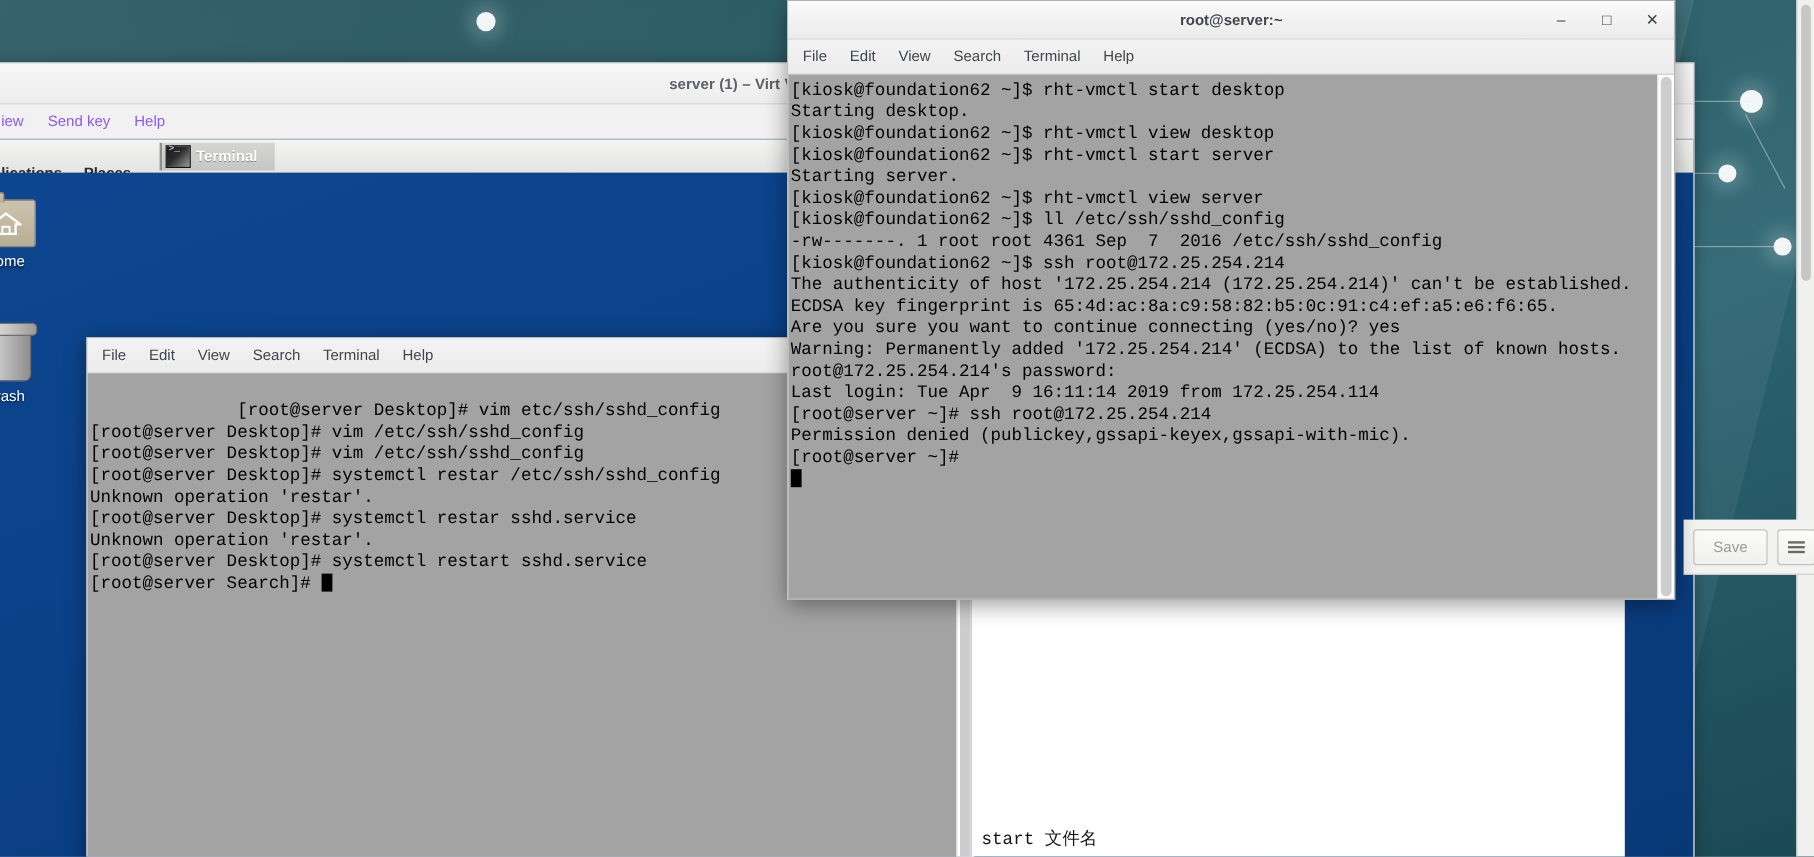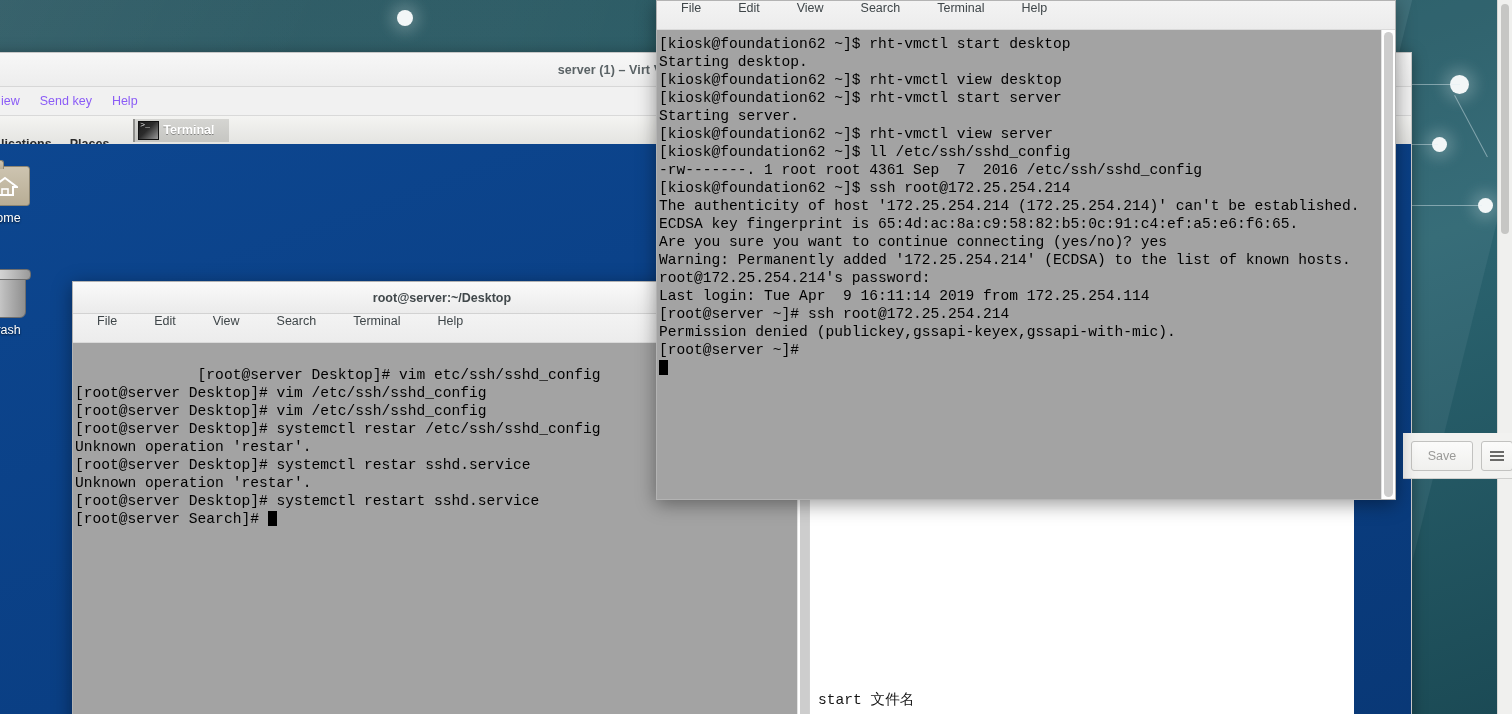--- a/index.html
+++ b/index.html
@@ -232,23 +232,23 @@
     display: flex; align-items: center; justify-content: center;
     color: #3d4a4d;
     font-size: 13px;
     line-height: 1;
   }
   .tw-menubar {
     height: 28px;
     background: linear-gradient(#f3f3f3, #ececec);
     border-bottom: 1px solid #dadada;
     display: flex;
-    align-items: flex-start;
-    gap: 37px;
-    padding-left: 24px;
+    align-items: center;
+    gap: 19px;
+    padding-left: 12px;
     flex: none;
   }
   .tw-menu-item {
     font-size: 12.5px;
     color: #3f4649;
   }
   .tw-screen {
     flex: 1;
     background: #a3a3a3;
     position: relative;
@@ -420,23 +420,20 @@
         </div>
 
         <div class="desk-icon" style="left:118px;top:124px;">
           <div class="glyph">
             <div class="trash"></div>
           </div>
           <div class="cap">Trash</div>
         </div>
 
         <div class="termwin" style="left:231px;top:137px;width:738px;height:551px;">
-          <div class="tw-titlebar">
-            <span class="tw-title">root@server:~/Desktop</span>
-          </div>
           <div class="tw-menubar">
             <span class="tw-menu-item">File</span>
             <span class="tw-menu-item">Edit</span>
             <span class="tw-menu-item">View</span>
             <span class="tw-menu-item">Search</span>
             <span class="tw-menu-item">Terminal</span>
             <span class="tw-menu-item">Help</span>
           </div>
           <div class="tw-screen">
             <div class="tw-text">
@@ -474,20 +471,28 @@
   <div class="editor-toolbar">
     <div class="btn-save">Save</div>
     <div class="btn-hamburger">
       <i></i>
         <i></i>
         <i></i>
     </div>
   </div>
 
   <div class="termwin" style="left:656px;top:0px;width:738px;height:498px;">
+    <div class="tw-titlebar">
+      <span class="tw-title">root@server:~</span>
+      <div class="tw-controls">
+        <span class="tw-ctrl">–</span>
+        <span class="tw-ctrl">□</span>
+        <span class="tw-ctrl">✕</span>
+      </div>
+    </div>
     <div class="tw-menubar">
       <span class="tw-menu-item">File</span>
       <span class="tw-menu-item">Edit</span>
       <span class="tw-menu-item">View</span>
       <span class="tw-menu-item">Search</span>
       <span class="tw-menu-item">Terminal</span>
       <span class="tw-menu-item">Help</span>
     </div>
     <div class="tw-screen">
       <div class="tw-text"><span>[kiosk@foundation62 ~]$ rht-vmctl start desktop

